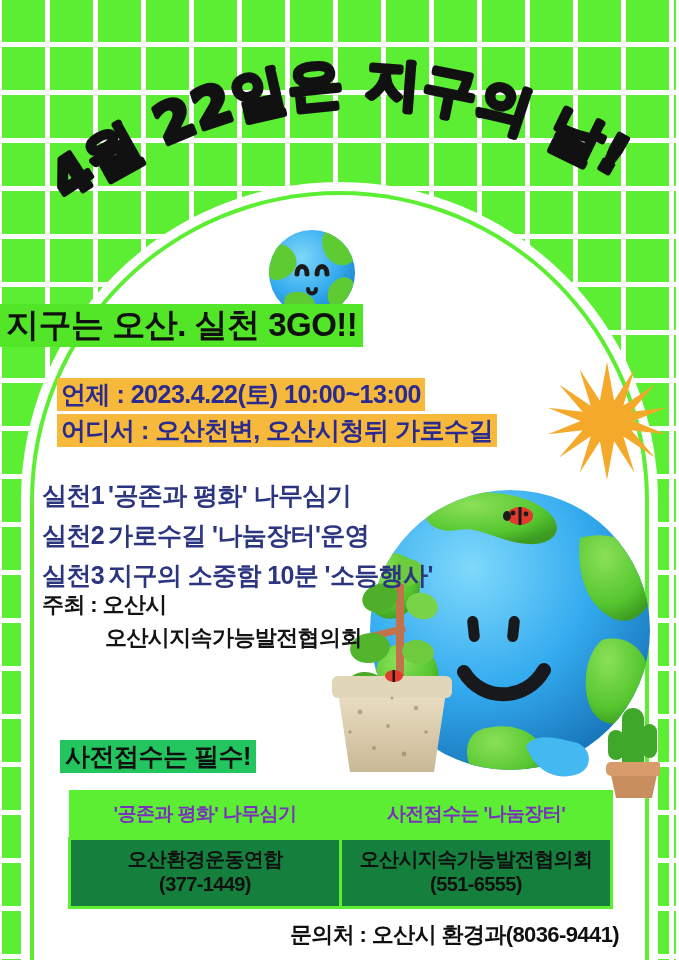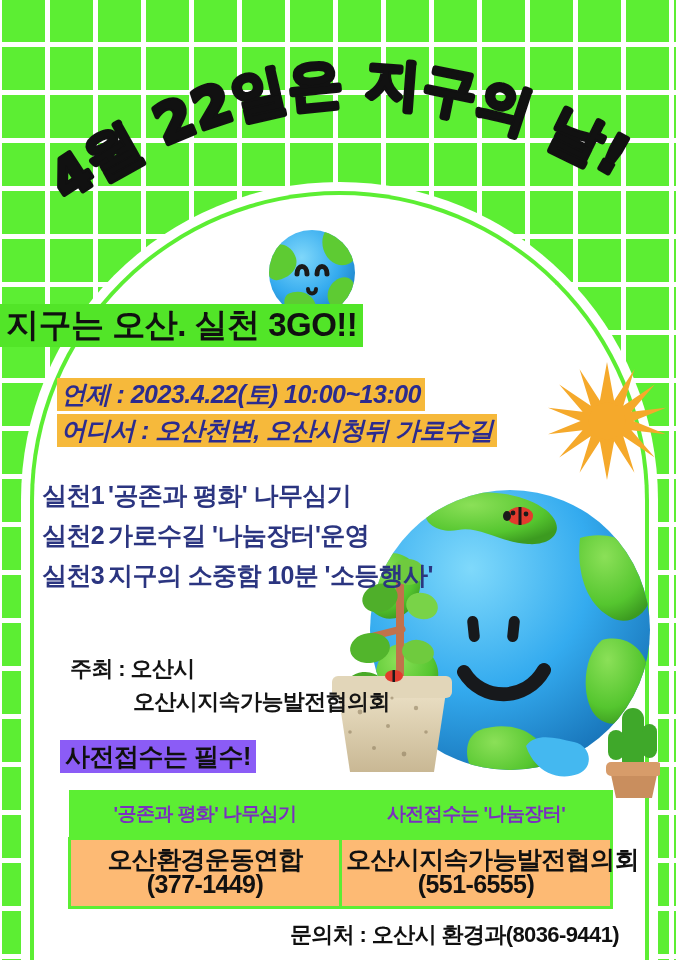--- a/index.html
+++ b/index.html
@@ -136,21 +136,20 @@
     letter-spacing: -0.5px;
     color: #2B2B8F;
     white-space: nowrap;
   }
   .when-line { top: 378px; }
   .where-line { top: 414px; }
   .when-line .hl, .where-line .hl {
     background: #F6B93B;
     padding: 2px 4px 3px 4px;
     box-decoration-break: clone;
-    font-style: italic;
   }
 
   .practice-list {
     position: absolute;
     left: 42px;
     top: 475px;
     width: 520px;
   }
   .practice-row {
     font-size: 25px;
@@ -158,23 +157,22 @@
     color: #2B3580;
     letter-spacing: -0.6px;
     line-height: 40px;
     white-space: nowrap;
   }
   .practice-row .pnum { margin-right: 4px; }
 
   .org-block {
     position: absolute;
     left: 42px;
-    top: 652px;
+    top: 588px;
     width: 420px;
-    margin-left: 28px;
   }
   .org-row {
     font-size: 22px;
     font-weight: 700;
     color: #141414;
     letter-spacing: -0.6px;
     line-height: 33px;
     white-space: nowrap;
   }
   .org-row.indent { padding-left: 63px; }
@@ -183,21 +181,21 @@
     position: absolute;
     left: 60px;
     top: 740px;
     font-size: 25px;
     font-weight: 800;
     letter-spacing: -0.5px;
     color: #101010;
     white-space: nowrap;
   }
   .notice .hl {
-    background: #8b5cf6;
+    background: #22c55e;
     padding: 2px 5px 3px 5px;
   }
 
   
   .reg-table {
     position: absolute;
     left: 68px;
     top: 790px;
     width: 545px;
     border-collapse: collapse;
@@ -208,23 +206,23 @@
     color: #7A2FBF;
     font-size: 19px;
     font-weight: 700;
     letter-spacing: -0.6px;
     padding: 9px 4px 10px 4px;
     border: 2px solid #5CEE33;
     text-align: center;
     white-space: nowrap;
   }
   .reg-table td {
-    background: #fdba74;
+    background: #15803d;
     color: #111111;
-    font-size: 25px;
+    font-size: 20px;
     font-weight: 700;
     letter-spacing: -0.6px;
     padding: 7px 4px 9px 4px;
     border: 3px solid #5CEE33;
     text-align: center;
     line-height: 25px;
     white-space: nowrap;
   }
 
   .footer-contact {

